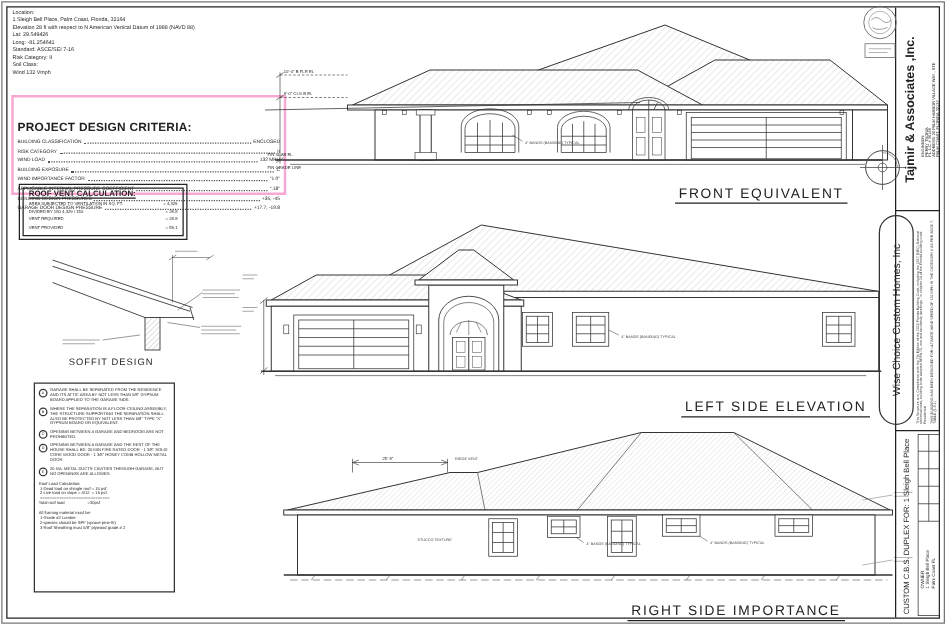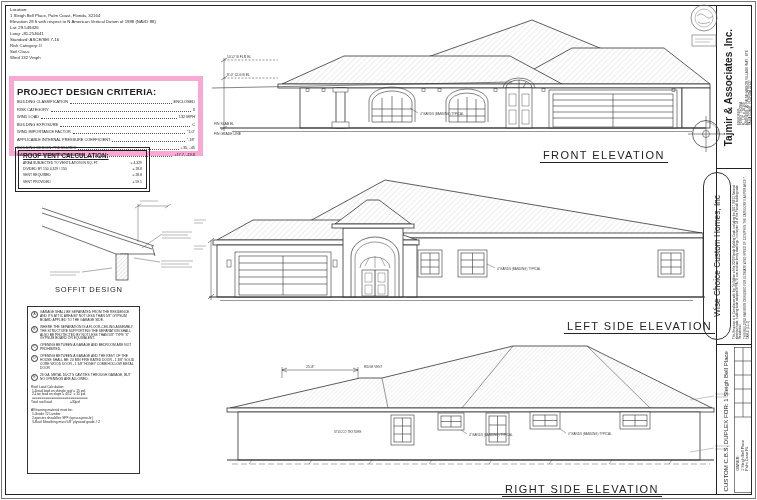--- a/index.html
+++ b/index.html
@@ -4,40 +4,40 @@
 <style>
   html,body{margin:0;padding:0;background:#e8e8e8;}
   #sheet{position:relative;width:757px;height:500px;background:#fff;overflow:hidden;
          font-family:"Liberation Sans",sans-serif;color:#1f1f1f;}
   .abs{position:absolute;}
   .frame-outer{position:absolute;inset:1px;border:1px solid #777;pointer-events:none;}
   .frame-inner{position:absolute;inset:5px;border:1.5px solid #222;pointer-events:none;}
 
   
   .loc{left:10px;top:7px;width:192px;font-size:4.3px;line-height:6px;}
-  .pdc{left:9px;top:76px;width:194px;height:80px;border:5px solid #f9a8d4;padding:5px 3px;box-sizing:border-box;}
+  .pdc{left:9px;top:76px;width:220px;height:80px;border:2px solid #f9a8d4;padding:19px 3px;box-sizing:border-box;}
   .pdc-title{font-size:9.5px;font-weight:bold;letter-spacing:.2px;margin-bottom:1px;}
   .dcrow{display:flex;align-items:flex-end;font-size:3.9px;line-height:7.6px;}
   .dcrow .dots{flex:1;border-bottom:1px dotted #555;margin:0 2px 1.5px;}
   .rvc{left:15px;top:147px;width:135px;height:45px;border:1px solid #222;padding:2px;box-sizing:border-box;}
   .rvc-in{border:1px solid #222;height:100%;box-sizing:border-box;padding:1px 4px;}
   .rvc-title{font-size:6.3px;font-weight:bold;text-decoration:underline;margin-bottom:1px;}
   .rvrow{display:flex;font-size:3.4px;line-height:6.2px;}
   .rvrow .lab{flex:1;}
   .soffit-label{left:55px;top:285px;font-size:7.5px;letter-spacing:.8px;}
   .notes{left:27px;top:306px;width:113px;height:168px;border:1px solid #333;padding:4px 3px;box-sizing:border-box;font-size:3.3px;line-height:3.9px;}
   .note{display:flex;gap:2px;margin-bottom:3px;}
   .nkey{flex:none;width:5px;height:5px;border:.5px solid #333;border-radius:50%;font-size:3px;line-height:5px;text-align:center;}
   .calc{margin-top:4px;}
   .calc div{white-space:pre;}
 
   
   .elab{font-size:11px;letter-spacing:1.4px;border-bottom:1px solid #222;padding:0 3px 1px;color:#222;}
   .elab.f{left:540px;top:149px;}
-  .elab.l{left:564px;top:320px;text-align:right;}
+  .elab.l{left:545px;top:320px;text-align:right;}
   .elab.r{left:502px;top:483px;}
 
   svg.elev{position:absolute;overflow:visible;}
   svg text{font-family:"Liberation Sans",sans-serif;stroke:none;}
   .t35{font-size:3.4px;fill:#333;}
   .t30{font-size:3px;fill:#444;}
 
   
   .sb-vline{left:716px;top:6px;height:488px;width:0;border-left:1px solid #222;}
   .sb-h1{left:716px;top:168px;width:36px;height:0;border-top:1px solid #222;}
@@ -298,21 +298,21 @@
         <line x1="12" y1="70" x2="66" y2="70" stroke-dasharray="2,1.5"></line>
       </g>
       <line x1="198" y1="100" x2="206" y2="105" stroke-width="0.4"></line>
     </g>
     <text x="15" y="50" class="t35">10'-0" B FLR EL</text>
     <text x="15" y="68" class="t35">8'-0" CLG B EL</text>
     <text x="2" y="117" class="t35">FIN SLAB EL</text>
     <text x="2" y="127" class="t35">FIN GRADE LINE</text>
     <text x="208" y="107" class="t30">4" BANDS (BANDING) TYPICAL</text>
   </svg>
-  <div class="abs elab f">FRONT ELEVATION</div>
+  <div class="abs elab f">FRONT EQUIVALENT</div>
 
   <svg class="elev" style="left:205px;top:172px;width:510px;height:152px" viewBox="0 0 510 152">
     <defs>
       <pattern id="hL" width="4" height="4" patternUnits="userSpaceOnUse" patternTransform="rotate(45)">
         <rect width="4" height="4" fill="#fff"></rect>
           <line x1="0" y1="0" x2="0" y2="4" stroke="#b8b8b8" stroke-width="0.5"></line>
       </pattern>
     </defs>
     <g stroke="#333" stroke-width="0.8" fill="none">
       <polygon points="70,68 180,8 497,61" fill="url(#hL)"></polygon>
@@ -470,21 +470,21 @@
           <line x1="493" y1="106" x2="508" y2="106"></line>
           <line x1="493" y1="109" x2="505" y2="109"></line>
       </g>
     </g>
     <text x="84" y="28" class="t35">25'-8"</text>
     <text x="142" y="28" class="t30">RIDGE VENT</text>
     <text x="112" y="93" class="t30">STUCCO TEXTURE</text>
     <text x="247" y="96" class="t30">4" BANDS (BANDING) TYPICAL</text>
     <text x="346" y="95" class="t30">4" BANDS (BANDING) TYPICAL</text>
   </svg>
-  <div class="abs elab r">RIGHT SIDE ELEVATION</div>
+  <div class="abs elab r">RIGHT SIDE IMPORTANCE</div>
 
   <div class="abs sb-vline"></div>
   <div class="abs sb-h1"></div>
   <div class="abs sb-h2"></div>
 
   <svg class="elev" style="left:686px;top:2px;width:36px;height:48px" viewBox="0 0 36 48">
     <g stroke="#666" fill="none" stroke-width="0.7">
       <circle cx="18" cy="16" r="13"></circle>
       <circle cx="18" cy="16" r="9" stroke-width="0.4"></circle>
       <path d="M11,14 q4,-4 8,0 q4,4 8,0" stroke-width="0.5"></path>

